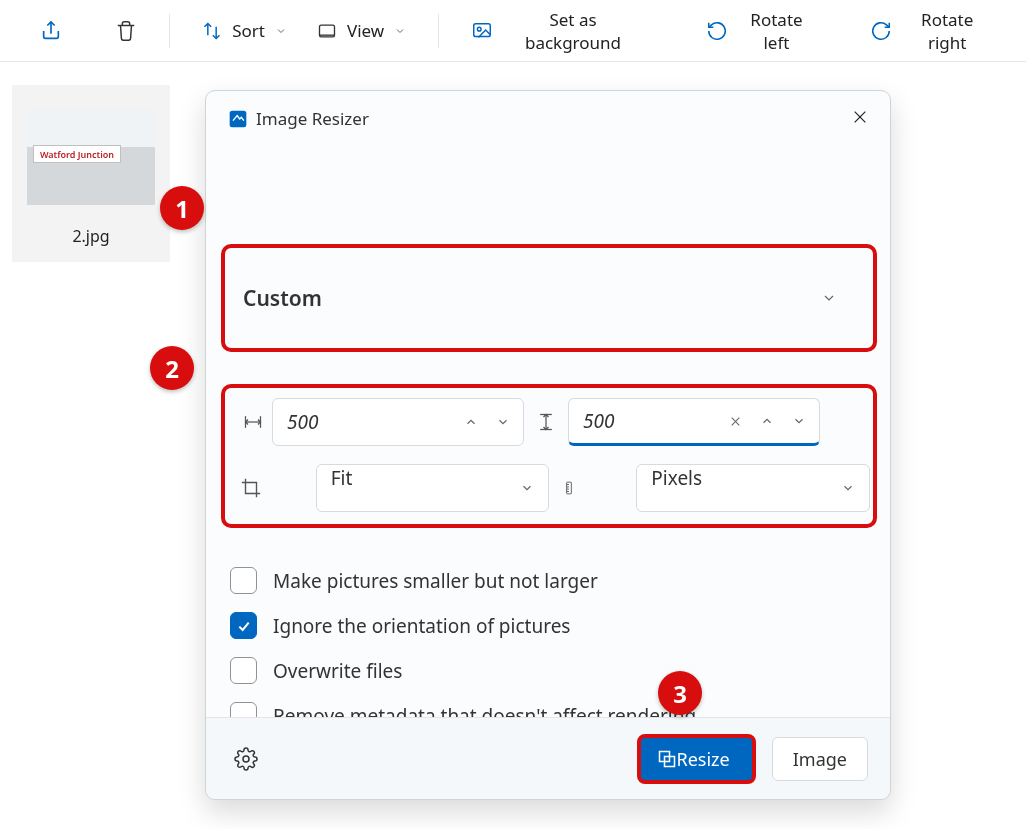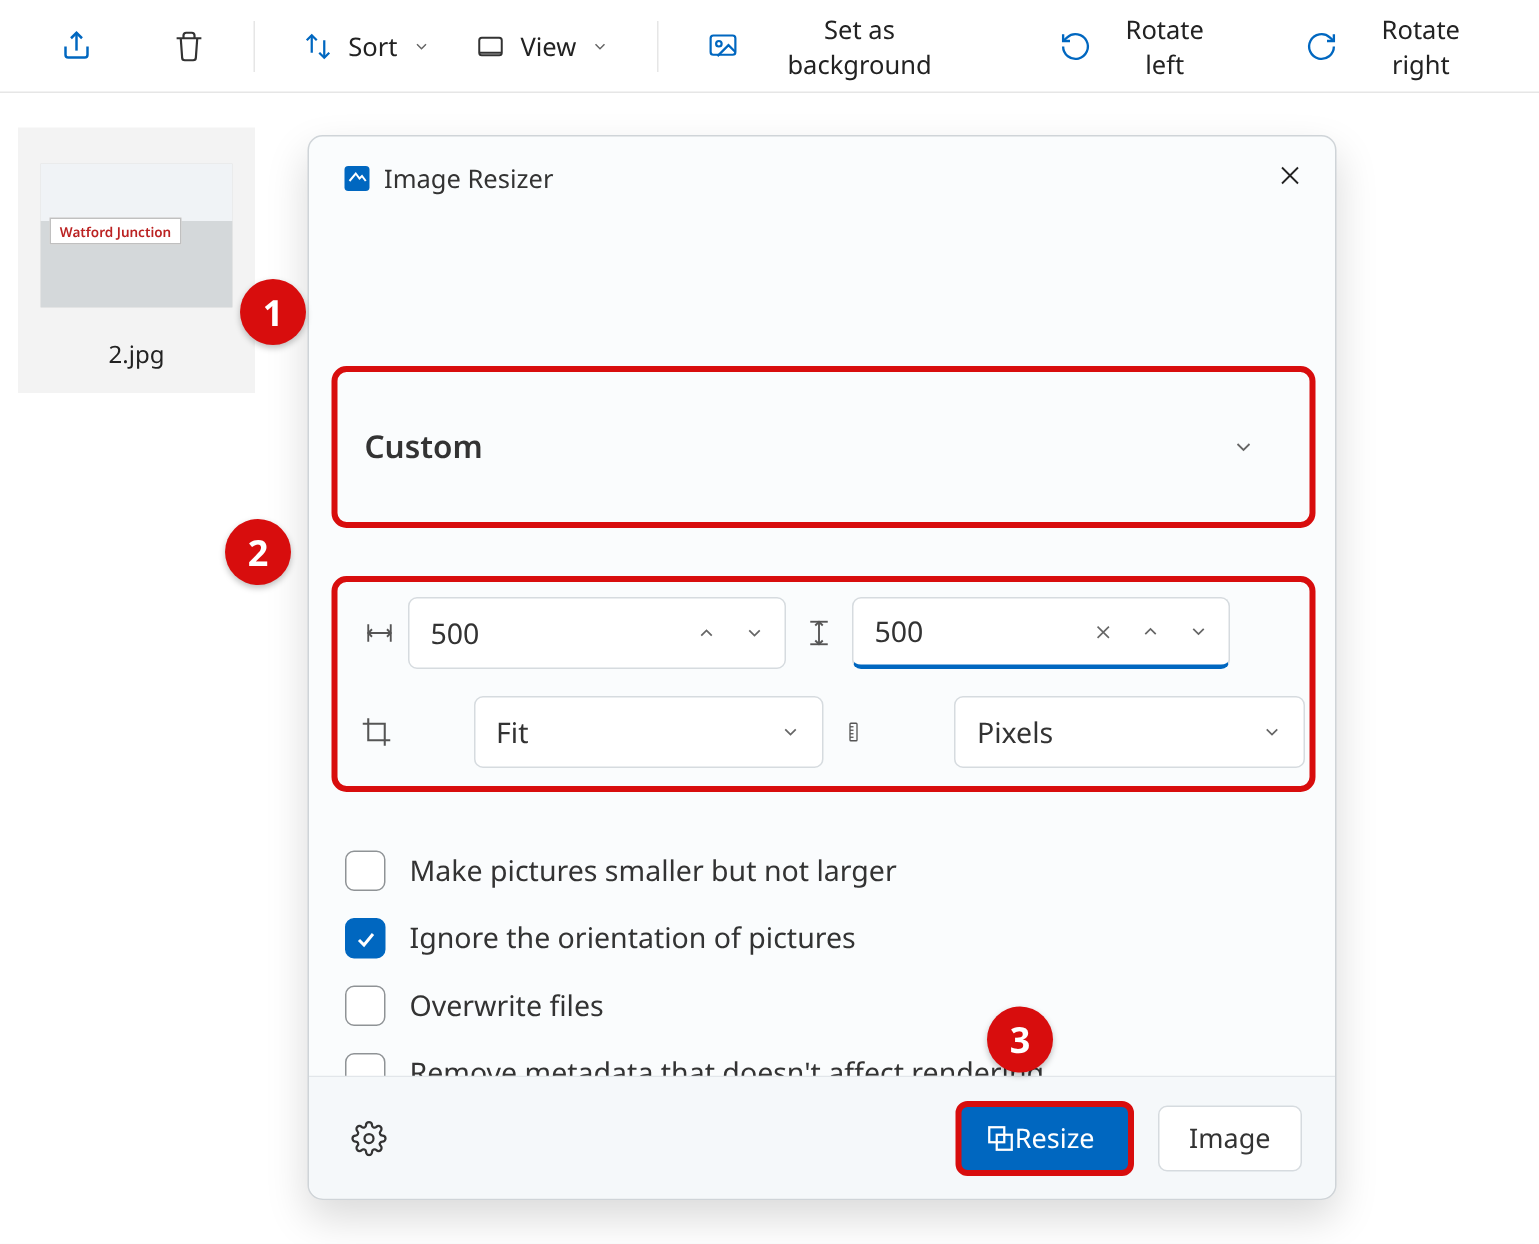--- a/index.html
+++ b/index.html
@@ -29,34 +29,34 @@
 
   
   .hl { border:4px solid #d80d0d; border-radius:10px; position:absolute; }
   .hl1 { top:153px; left:15px; width:656px; height:108px; }
   .hl2 { top:293px; left:15px; width:656px; height:144px; }
 
   
   .preset { position:absolute; top:168px; left:35px; width:614px; height:78px; display:flex; align-items:center; justify-content:space-between; padding:0 18px 0 2px; font-size:21px; font-weight:600; color:#333; }
 
   
-  .row1 { position:absolute; top:307px; left:28px; right:20px; display:flex; align-items:center; }
+  .row1 { position:absolute; top:307px; left:28px; right:20px; display:flex; align-items:center;font-style:italic; }
   .row2 { position:absolute; top:373px; left:28px; right:20px; display:flex; align-items:center; }
   .dim-icon { width:38px; display:flex; justify-content:center; color:#555; }
   .num-field { width:252px; height:48px; background:#fff; border:1px solid #d6dbdf; border-radius:6px; display:flex; align-items:center; padding:0 4px 0 14px; font-size:19px; color:#333; }
   .num-field.focused{ border-bottom:3px solid #0067c0; padding-bottom:0; }
   .num-val { flex:1; }
   .spin { display:flex; align-items:center; gap:0; }
   .spin-btn, .x-btn { width:32px; height:32px; display:flex; align-items:center; justify-content:center; color:#666; cursor:pointer; border-radius:4px; }
   .gap2{ width:44px; display:flex; justify-content:center; }
-  .sel-field { width:260px; height:48px; background:#fff; border:1px solid #d6dbdf; border-radius:6px; display:flex; align-items:center; justify-content:space-between; padding:0 14px; font-size:19px; color:#333;margin-left:48px; }
+  .sel-field { width:260px; height:48px; background:#fff; border:1px solid #d6dbdf; border-radius:6px; display:flex; justify-content:space-between; padding:0 14px; font-size:19px; color:#333;margin-left:48px; }
 
   
   .checks { position:absolute; top:476px; left:24px; right:24px; display:flex; flex-direction:column; gap:18px;}
-  .chk-row{ display:flex; gap:16px; font-size:19px; color:#333; }
+  .chk-row{ display:flex; align-items:center; gap:16px; font-size:19px; color:#333; }
   .chk { width:27px; height:27px; border:1.5px solid #8f9396; border-radius:6px; background:#fff; display:flex; align-items:center; justify-content:center; cursor:pointer;}
   .chk.checked{ background:#0067c0; border-color:#0067c0; }
   .chk.checked svg{display:block;}
   .chk svg{display:none;}
 
   
   .footer { position:absolute; left:0; right:0; bottom:0; height:82px; border-top:1px solid #e2e6ea; background:#f5f8fa; border-radius:0 0 10px 10px; display:flex; align-items:center; padding:0 22px; }
   .settings-btn{ width:36px; height:36px; display:flex; align-items:center;justify-content:center; cursor:pointer; border-radius:4px;}
   .footer-spacer{flex:1;}
   .resize-btn{ background:#0067c0; color:#fff; border:4px solid #d80d0d; border-radius:8px; height:50px; padding:0 22px 0 16px; display:flex; align-items:center; font-size:18px; cursor:pointer; }

